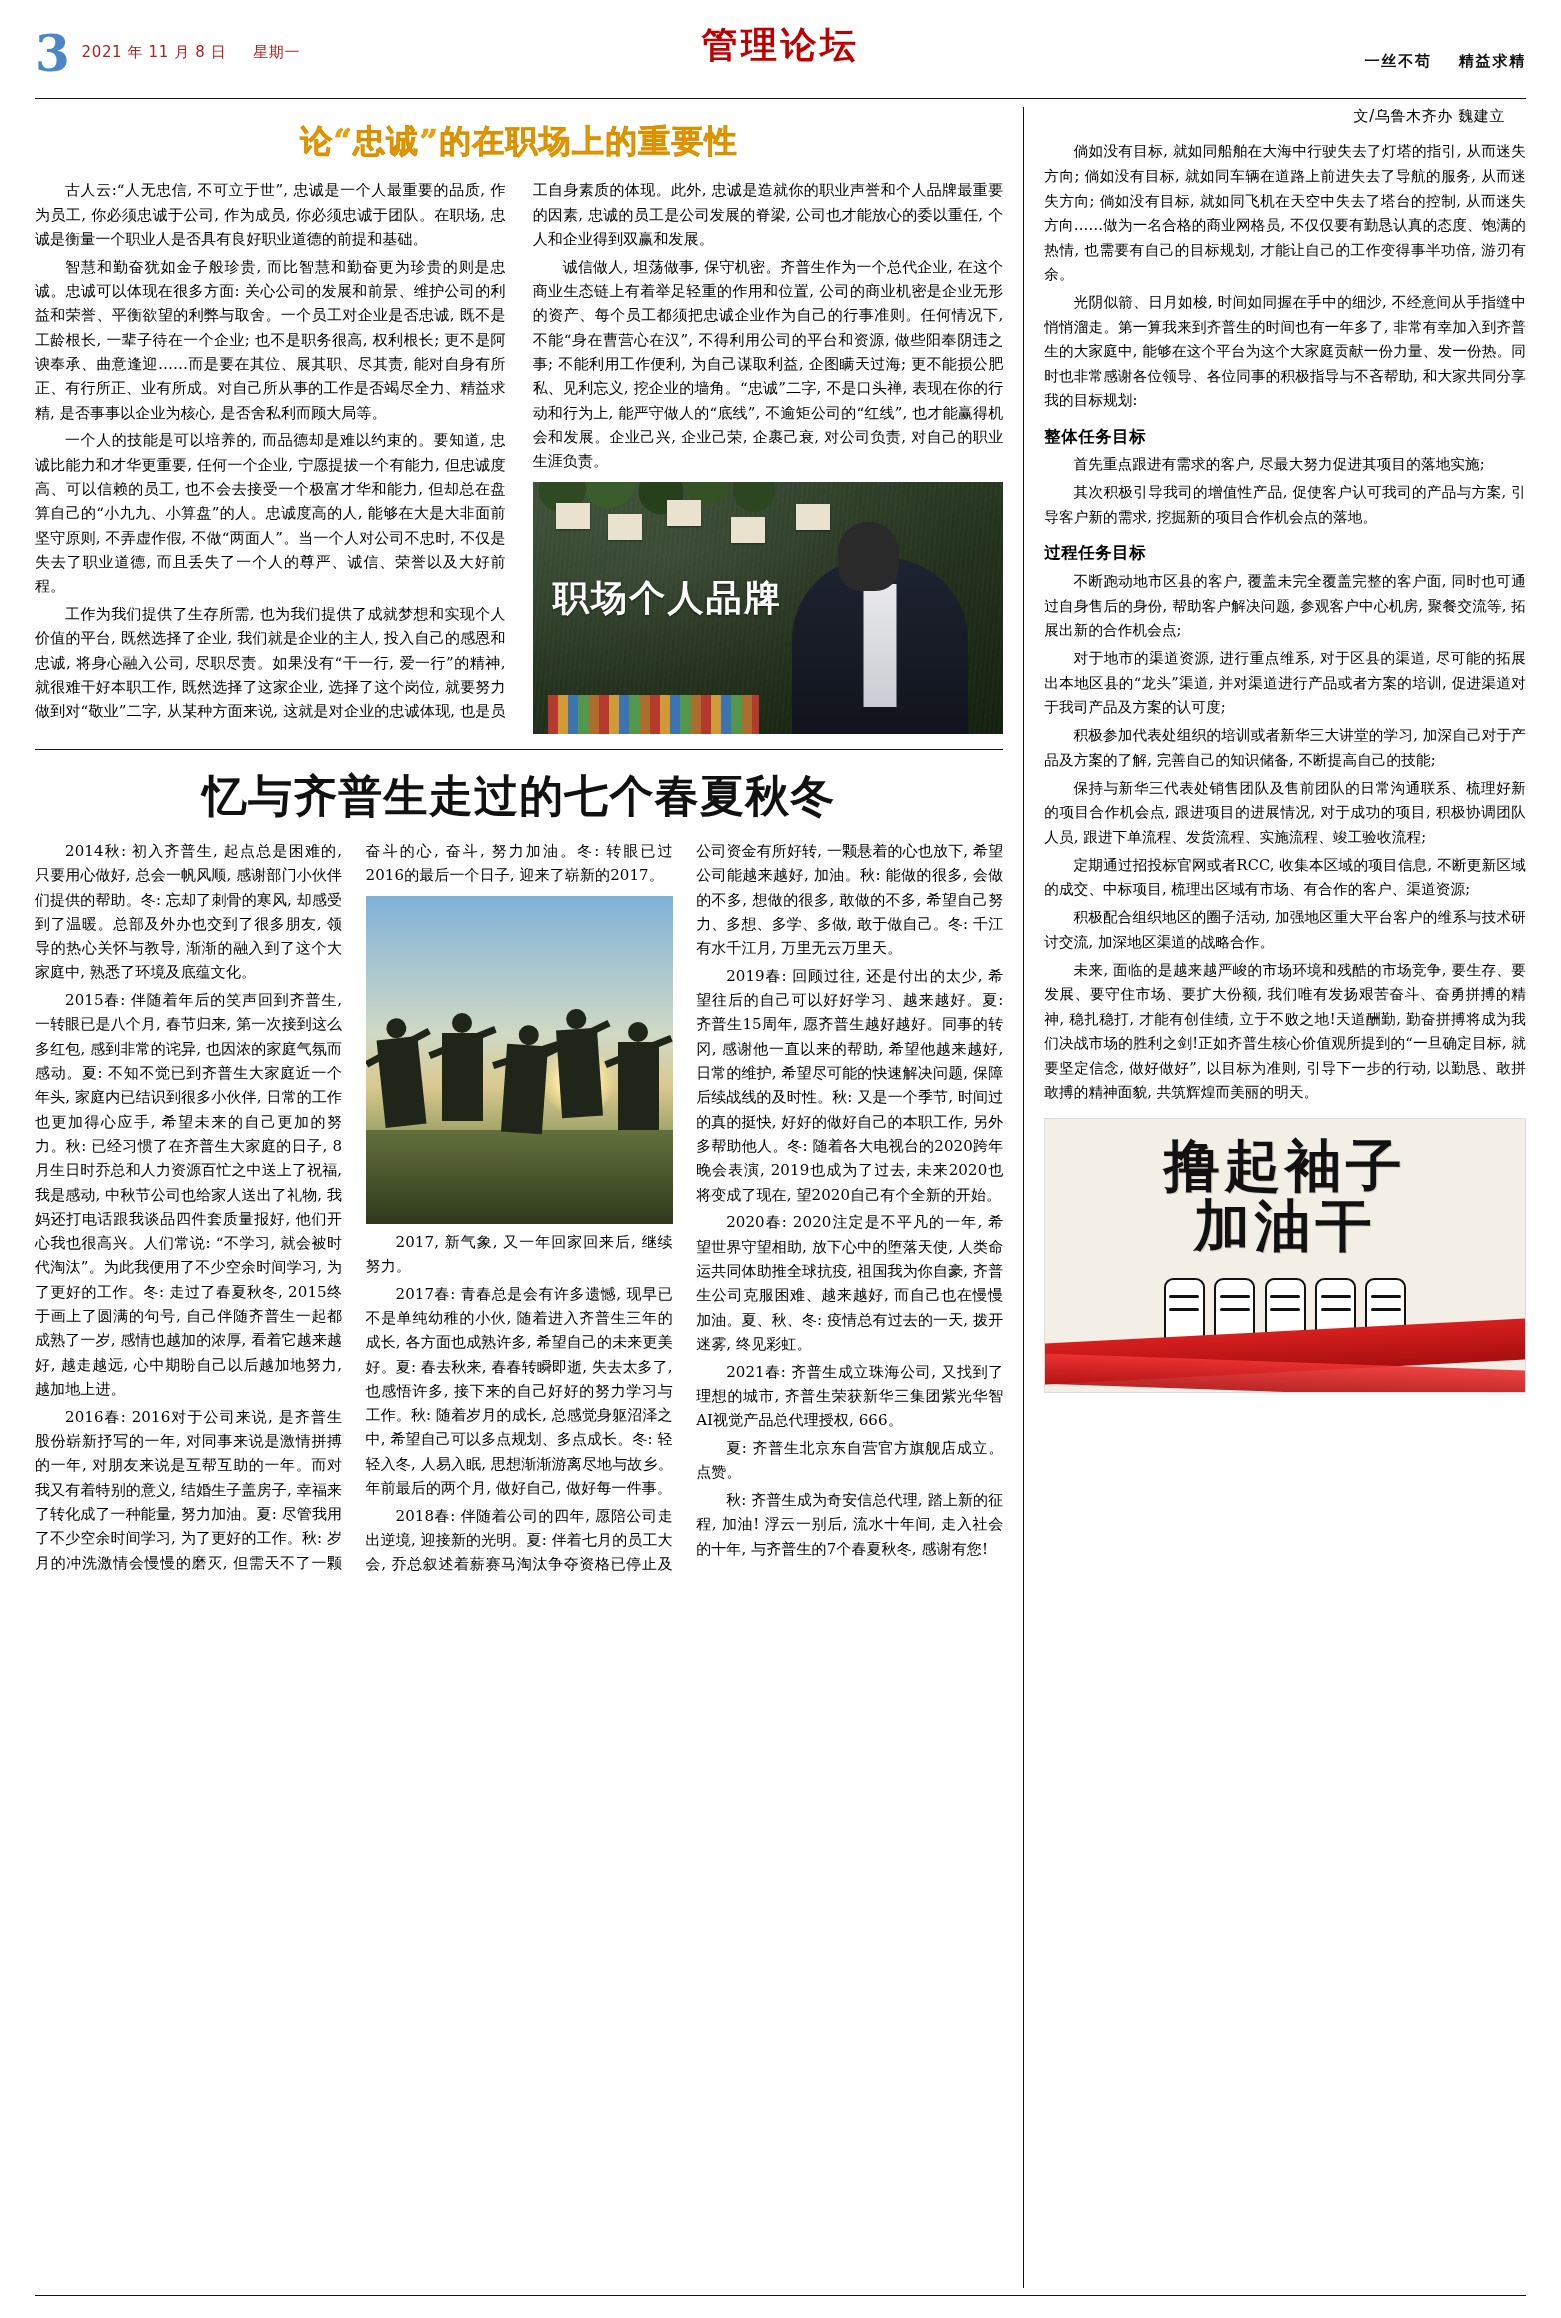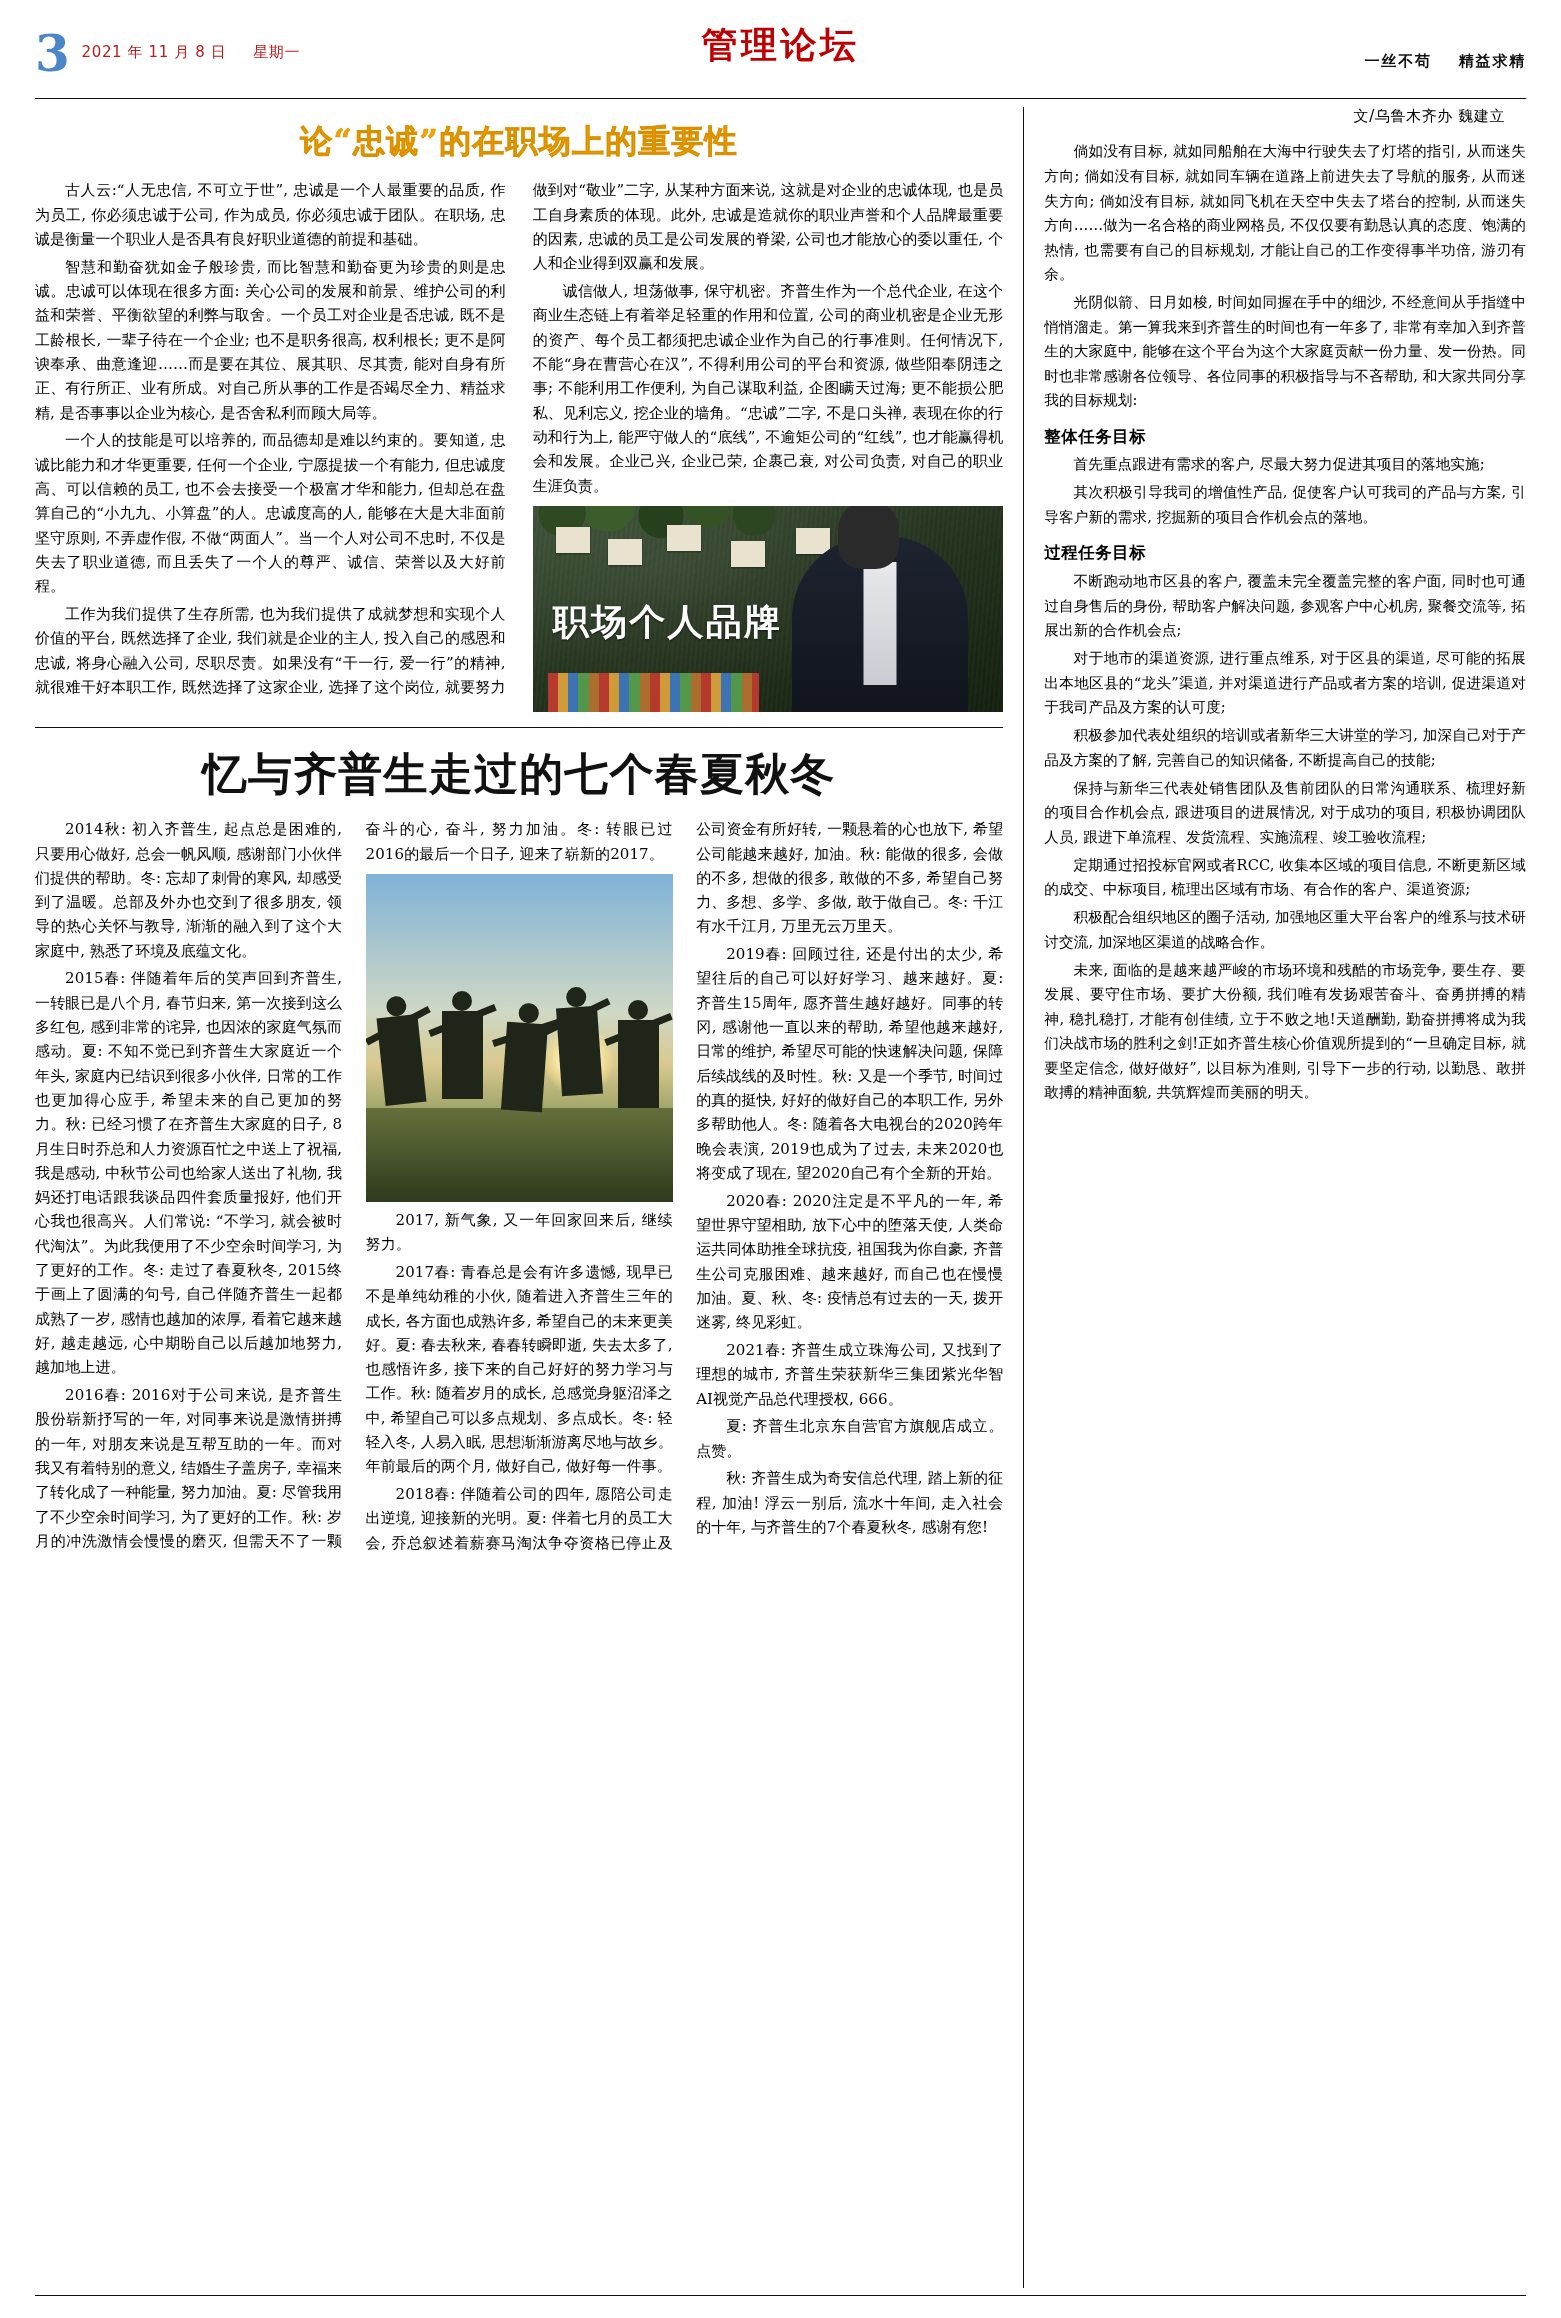--- a/index.html
+++ b/index.html
@@ -170,21 +170,21 @@
     margin: 13px 0 4.7px;
     letter-spacing: 0.6px;
   }
 
   
   .img-box { margin: 8.2px 0 5.9px; break-inside: avoid; }
 
   
   .photo-brand {
     width: 100%;
-    height: 206px;
+    height: 252px;
     position: relative;
     overflow: hidden;
     background: linear-gradient(160deg,#3a4f35 0%, #26351f 45%, #14200f 100%);
   }
   .photo-brand .chalk {
     position: absolute;
     left: 0; top: 0; right: 0; bottom: 0;
     background:
       radial-gradient(ellipse at 30% 30%, rgba(255,255,255,0.07), rgba(0,0,0,0) 60%),
       repeating-linear-gradient(95deg, rgba(255,255,255,0.02) 0 2.3px, rgba(0,0,0,0.02) 2.3px 4.7px);
@@ -447,19 +447,36 @@
 
         <div class="subhead">过程任务目标</div>
         <p class="body">不断跑动地市区县的客户, 覆盖未完全覆盖完整的客户面, 同时也可通过自身售后的身份, 帮助客户解决问题, 参观客户中心机房, 聚餐交流等, 拓展出新的合作机会点;</p>
         <p class="body">对于地市的渠道资源, 进行重点维系, 对于区县的渠道, 尽可能的拓展出本地区县的“龙头”渠道, 并对渠道进行产品或者方案的培训, 促进渠道对于我司产品及方案的认可度;</p>
         <p class="body">积极参加代表处组织的培训或者新华三大讲堂的学习, 加深自己对于产品及方案的了解, 完善自己的知识储备, 不断提高自己的技能;</p>
         <p class="body">保持与新华三代表处销售团队及售前团队的日常沟通联系、梳理好新的项目合作机会点, 跟进项目的进展情况, 对于成功的项目, 积极协调团队人员, 跟进下单流程、发货流程、实施流程、竣工验收流程;</p>
         <p class="body">定期通过招投标官网或者RCC, 收集本区域的项目信息, 不断更新区域的成交、中标项目, 梳理出区域有市场、有合作的客户、渠道资源;</p>
         <p class="body">积极配合组织地区的圈子活动, 加强地区重大平台客户的维系与技术研讨交流, 加深地区渠道的战略合作。</p>
         <p class="body">未来, 面临的是越来越严峻的市场环境和残酷的市场竞争, 要生存、要发展、要守住市场、要扩大份额, 我们唯有发扬艰苦奋斗、奋勇拼搏的精神, 稳扎稳打, 才能有创佳绩, 立于不败之地!天道酬勤, 勤奋拼搏将成为我们决战市场的胜利之剑!正如齐普生核心价值观所提到的“一旦确定目标, 就要坚定信念, 做好做好”, 以目标为准则, 引导下一步的行动, 以勤恳、敢拼敢搏的精神面貌, 共筑辉煌而美丽的明天。</p>
 
+        <div class="img-box" style="margin-top:13px;">
+          <div class="photo-poster">
+            <div class="calli">
+              <div>撸起袖子</div>
+              <div>加油干</div>
+            </div>
+            <div class="fists">
+              <div class="fist"></div>
+              <div class="fist"></div>
+              <div class="fist"></div>
+              <div class="fist"></div>
+              <div class="fist"></div>
+            </div>
+            <div class="ribbon"></div>
+            <div class="ribbon2"></div>
+          </div>
+        </div>
       </div>
     </div>
   </div>
 
   <div class="rule-bottom"></div>
 </div>
 
 
 </body></html>

